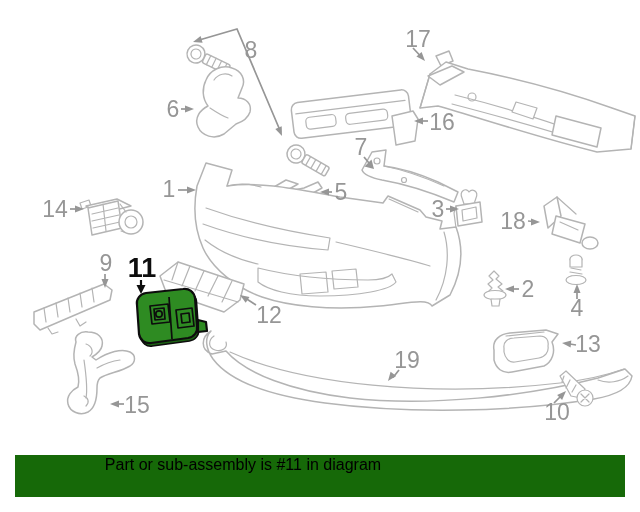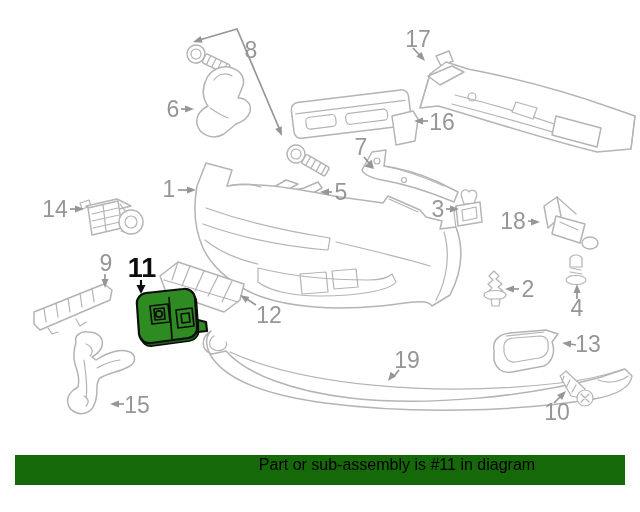--- a/index.html
+++ b/index.html
@@ -18,23 +18,23 @@
   .thin{stroke-width:1.2;}
   .lbl{font-family:"Liberation Sans",sans-serif;font-size:23px;fill:var(--label-gray);text-anchor:middle;}
   .lbl-hl{font-family:"Liberation Sans",sans-serif;font-size:27px;font-weight:700;fill:#0d0d0d;text-anchor:middle;}
   .arr{stroke:var(--label-gray);stroke-width:1.7;fill:none;}
   .arrh{fill:var(--label-gray);stroke:none;}
   .arrb{stroke:#0d0d0d;stroke-width:2.2;fill:none;}
   .arrhb{fill:#0d0d0d;stroke:none;}
   .grn{fill:var(--highlight-green);stroke:#0d0d0d;stroke-width:2.2;stroke-linejoin:round;}
   .grn-dark{fill:var(--highlight-dark-green);stroke:#0d0d0d;stroke-width:1.5;}
   .grn-detail{fill:none;stroke:#0d0d0d;stroke-width:1.7;stroke-linejoin:round;}
-  .banner{position:absolute;left:15px;top:455px;width:610px;height:30px;
+  .banner{position:absolute;left:15px;top:455px;width:610px;height:42px;
           background:var(--banner-green);color:#000;
-          display:flex;flex-direction:row;justify-content:flex-end;
+          display:flex;flex-direction:row;justify-content:space-between;
           font-size:16px;line-height:19px;}
   .banner .bline{width:456px;text-align:center;}
 </style>
 </head>
 <body>
 
 <div class="stage">
 <svg width="640" height="512" viewBox="0 0 640 512">
 
   <g>

